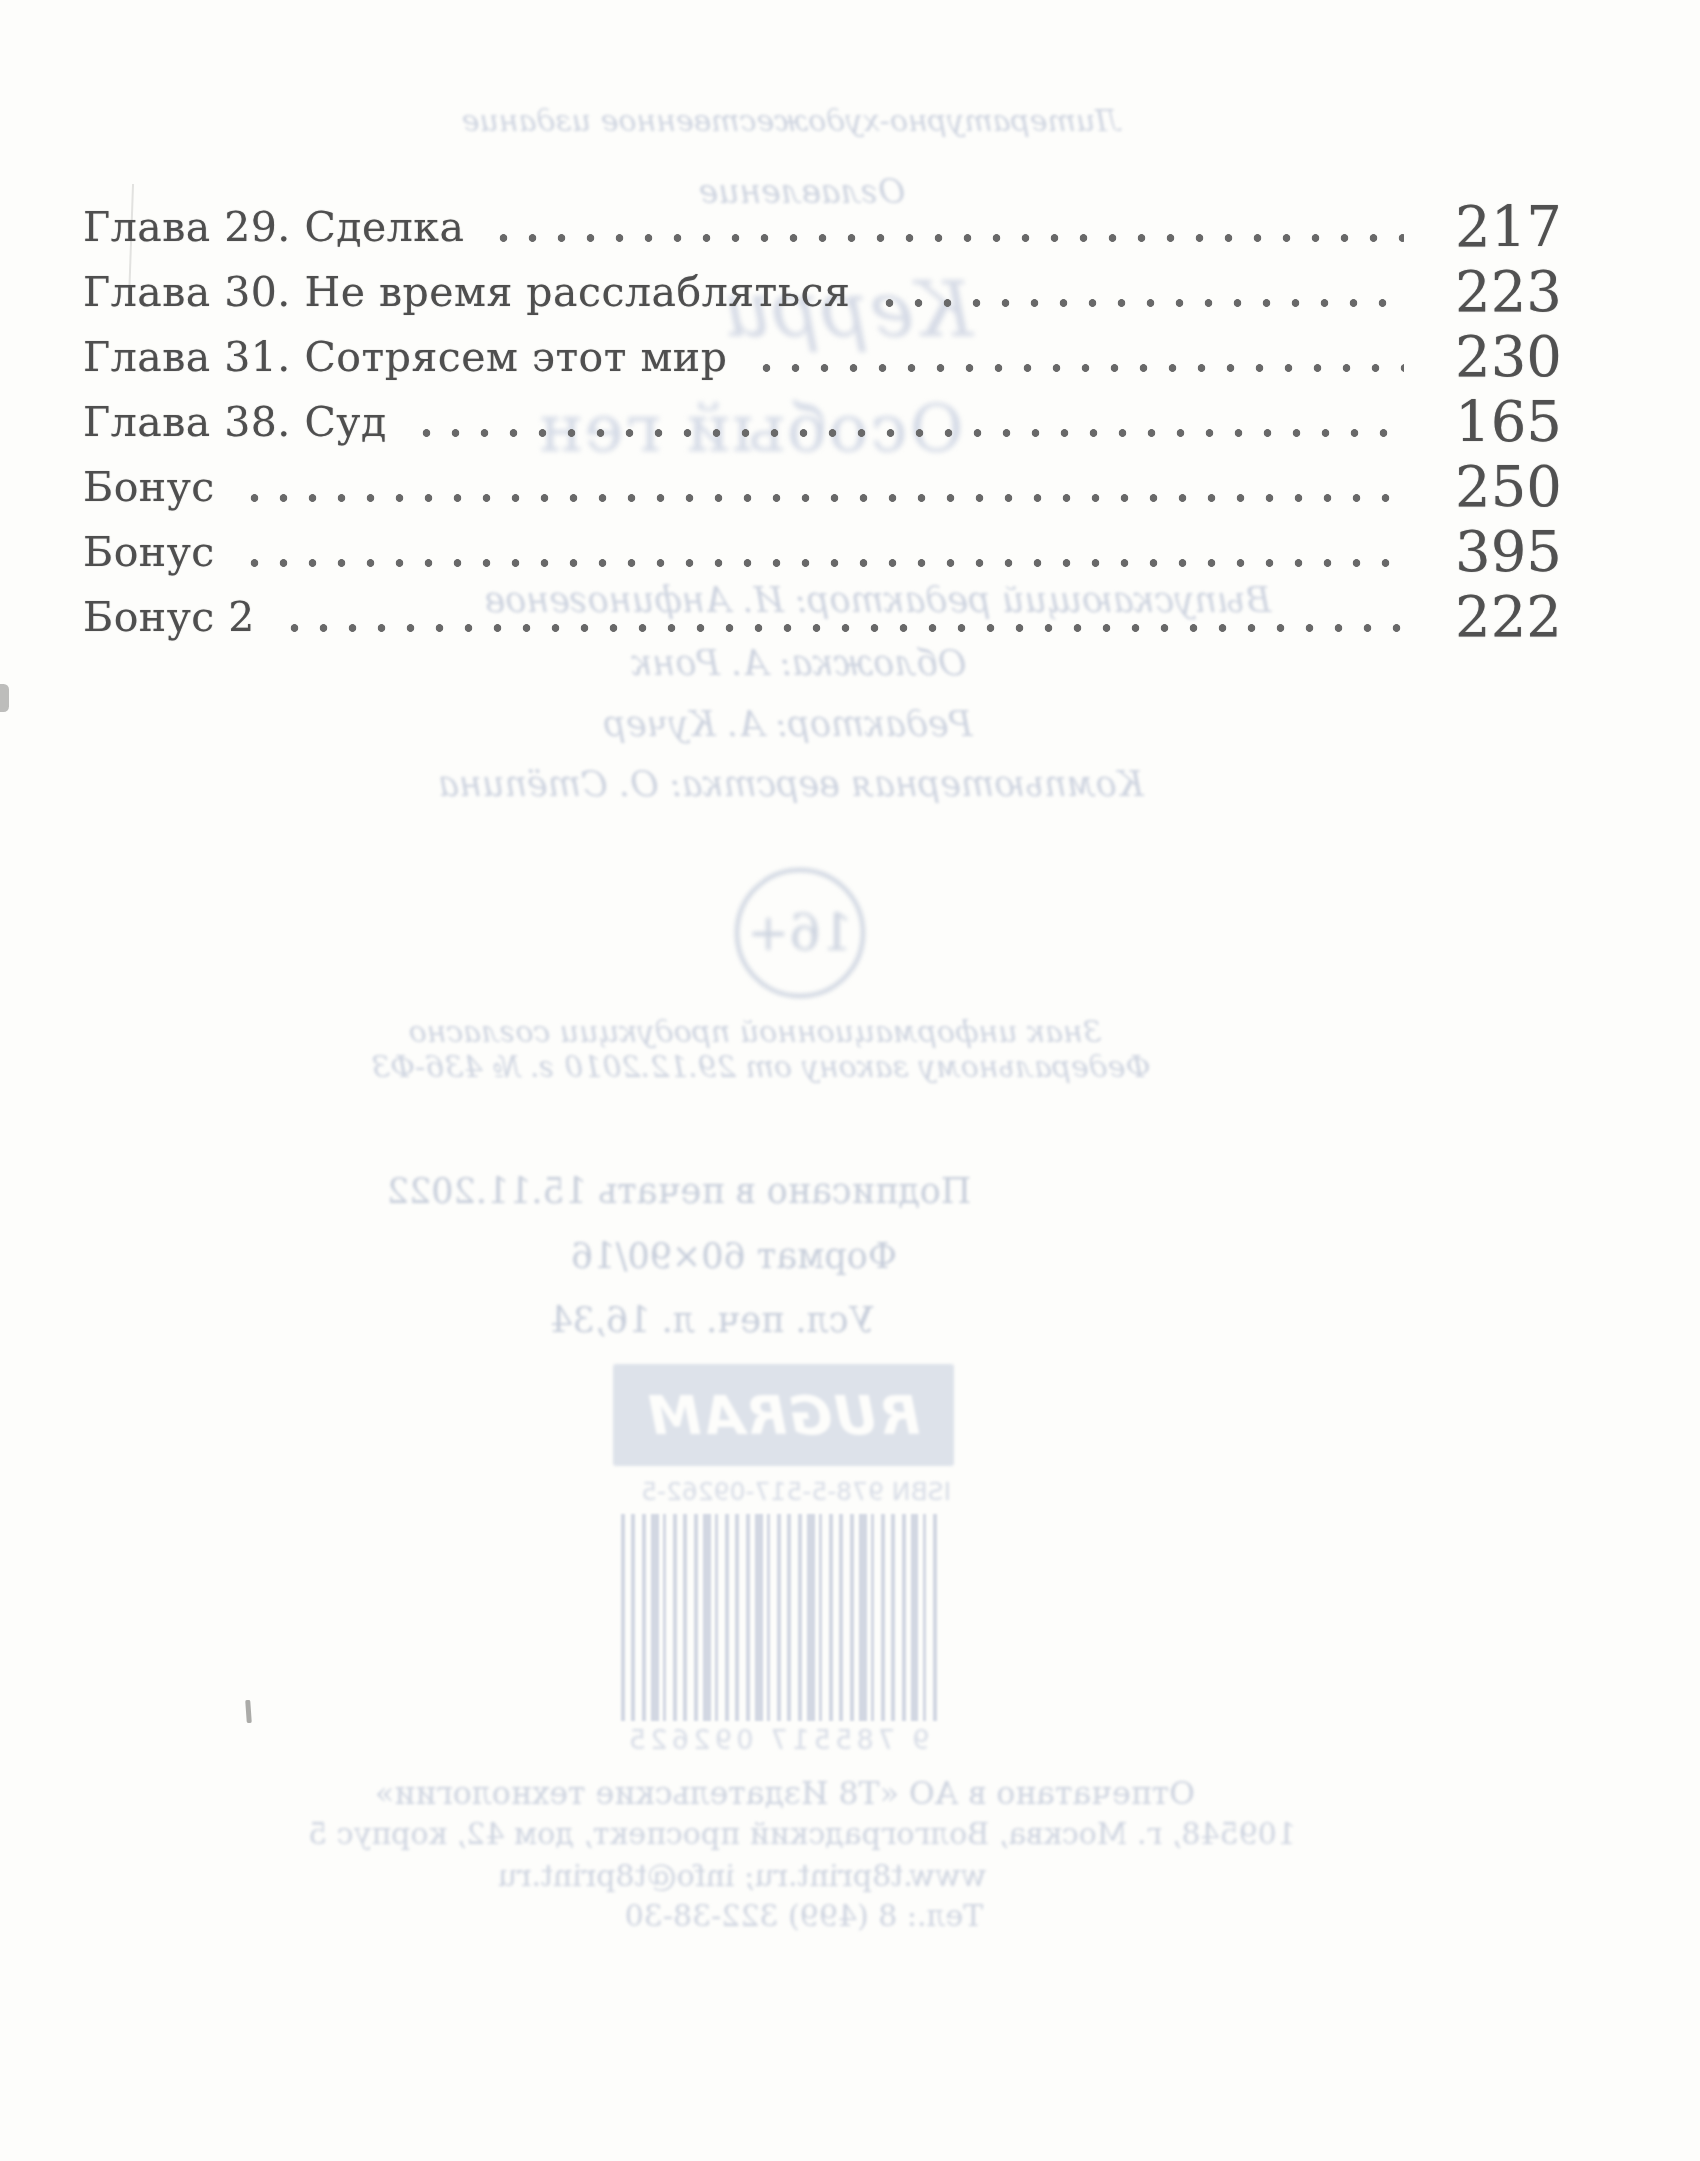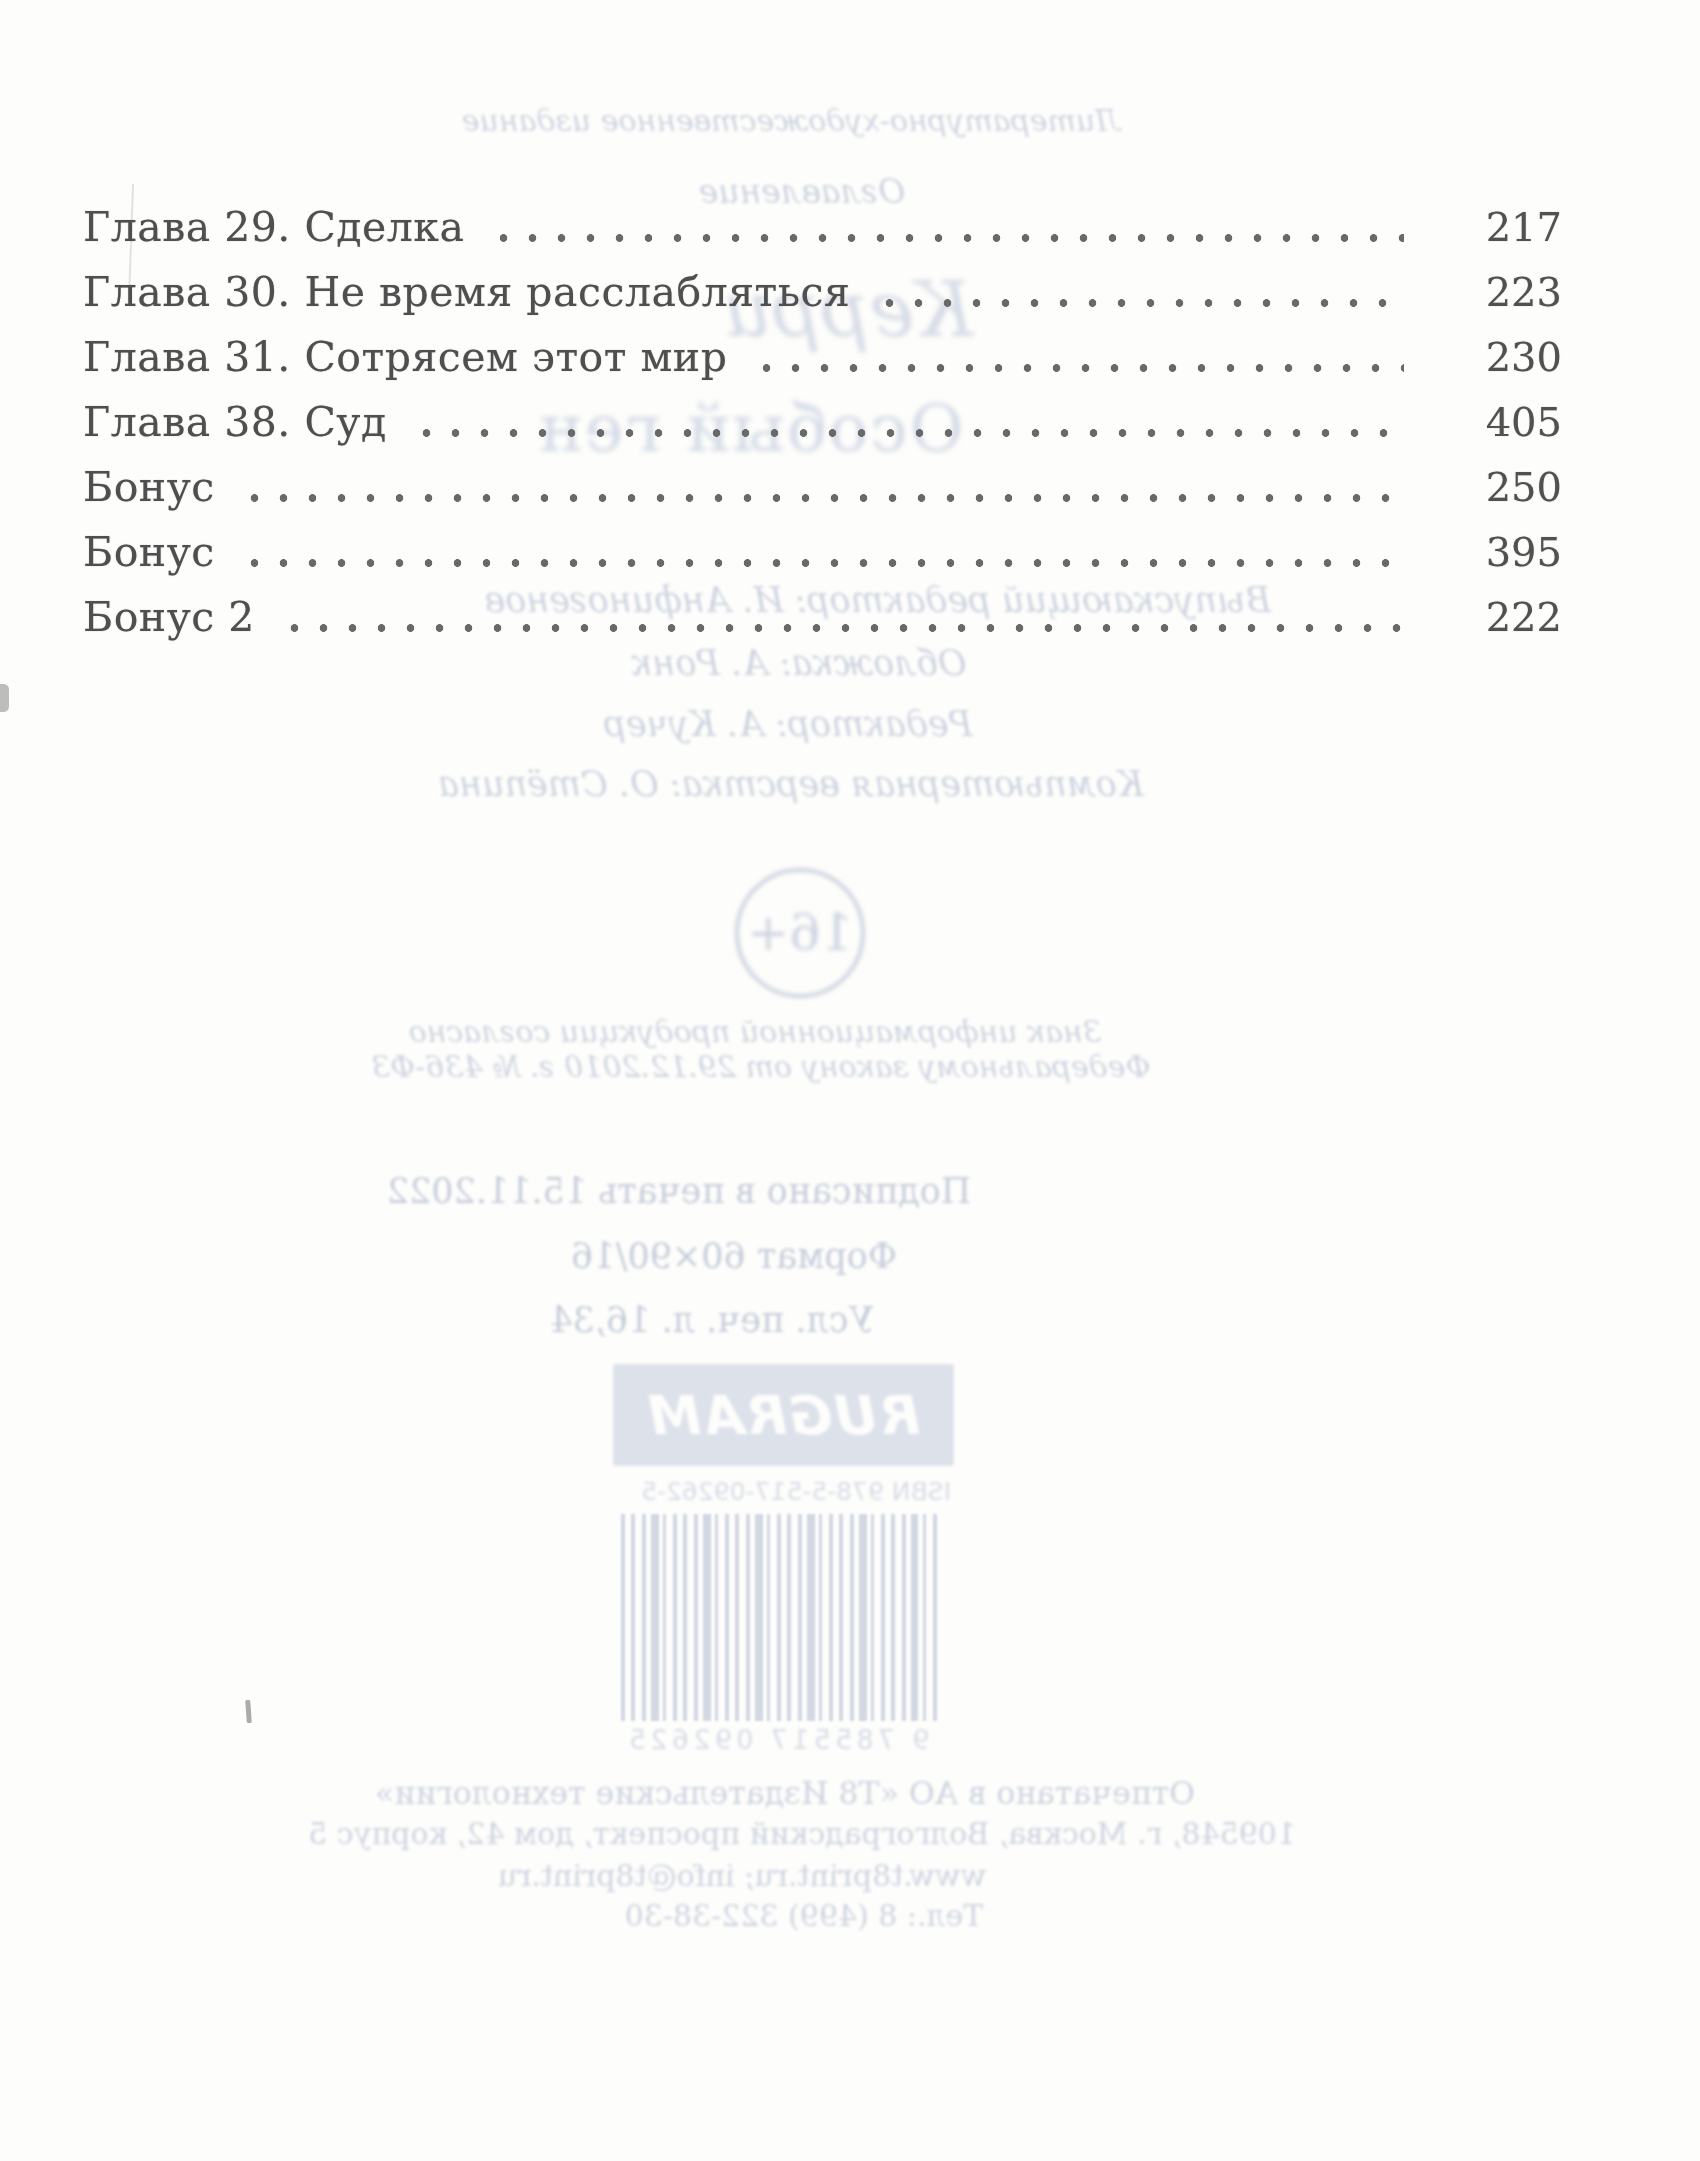--- a/index.html
+++ b/index.html
@@ -64,21 +64,21 @@
     font-size:41px; letter-spacing:0.5px; white-space:nowrap;
     text-shadow:0 0 1.1px rgba(70,70,70,.45);
   }
   .toc-leader {
     flex:1; height:9.8px; align-self:flex-end;
     margin:0 22px 16.3px 25px; min-width:0;
     background-image:radial-gradient(circle, #696969 3.5px, rgba(0,0,0,0) 4.1px);
     background-size:29px 9.8px; background-position:left center; background-repeat:repeat-x;
   }
   .toc-page {
-    font-size:40px; width:136px; text-align:right; color:#515151;
+    font-size:56px; width:136px; text-align:right; color:#515151;
     text-shadow:0 0 1.1px rgba(70,70,70,.45);
   }
 
   
   .artifact { position:absolute; z-index:0; }
   .scratch { left:130px; top:184px; width:1.6px; height:117px; background:#e2e2e0; transform:rotate(2deg); }
   .notch   { left:0; top:684px; width:8.7px; height:28px; background:#bdbdbb; border-radius:0 5.4px 5.4px 0; }
   .tick    { left:246px; top:1700px; width:4.9px; height:23px; background:#8f8f8c; transform:rotate(-4deg); border-radius:1.6px; opacity:.75; }
 </style>
 </head>
@@ -141,21 +141,21 @@
 
     <div class="toc-row">
       <span class="toc-label">Глава 31. Сотрясем этот мир</span>
       <span class="toc-leader"></span>
       <span class="toc-page">230</span>
     </div>
 
     <div class="toc-row">
       <span class="toc-label">Глава 38. Суд</span>
       <span class="toc-leader"></span>
-      <span class="toc-page">405</span>
+      <span class="toc-page">165</span>
     </div>
 
     <div class="toc-row">
       <span class="toc-label">Бонус</span>
       <span class="toc-leader"></span>
       <span class="toc-page">250</span>
     </div>
 
     <div class="toc-row">
       <span class="toc-label">Бонус</span>

